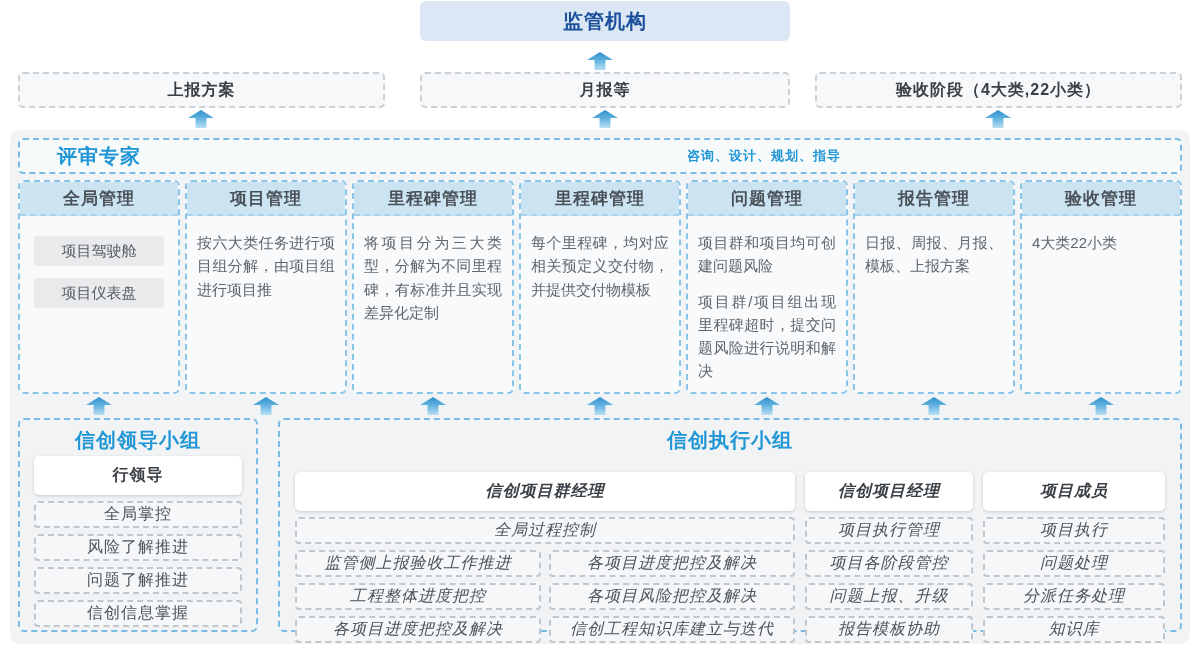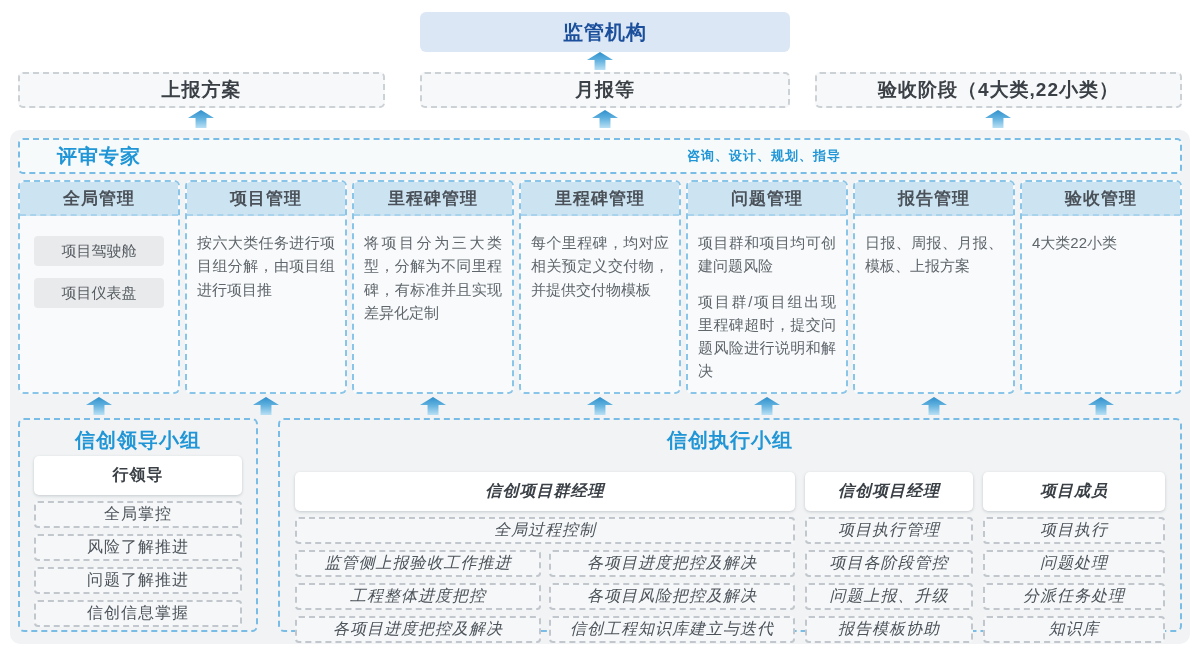--- a/index.html
+++ b/index.html
@@ -1,39 +1,39 @@
 <!DOCTYPE html>
 <html><head>
 <meta charset="utf-8">
 <style>
   * { margin: 0; padding: 0; box-sizing: border-box; }
   html, body { width: 1200px; height: 650px; background: #ffffff; font-family: "Liberation Sans", "DejaVu Sans", sans-serif; }
   .canvas { position: relative; width: 1200px; height: 650px; background: #ffffff; overflow: hidden; }
 
   
   .regulator {
-    position: absolute; left: 420px; top: 12px; width: 370px; height: 40px;
+    position: absolute; left: 420px; top: 1px; width: 370px; height: 40px;
     background: #dbe7f4; border-radius: 6px;
     display: flex; align-items: center; justify-content: center;
     font-size: 20px; font-weight: bold; color: #1b4f9c; letter-spacing: 1px;
   }
 
   
   .arrow {
     position: absolute; width: 26px; height: 18px;
     background: linear-gradient(to bottom, #2f90cc 0%, #5fb0de 45%, #b9e0f4 100%);
     clip-path: polygon(50% 0, 100% 44%, 71% 44%, 71% 100%, 29% 100%, 29% 44%, 0 44%);
   }
 
   
   .out-box {
     position: absolute; top: 72px; height: 36px;
     background: #f7f8f9; border: 2px dashed #ccd1d6; border-radius: 5px;
     display: flex; align-items: center; justify-content: center;
-    font-size: 19px; font-weight: bold; color: #3a4046; letter-spacing: 1px;
+    font-size: 16px; font-weight: bold; color: #3a4046; letter-spacing: 1px;
   }
   .out-1 { left: 18px;  width: 367px; }
   .out-2 { left: 420px; width: 370px; }
   .out-3 { left: 815px; width: 367px; }
 
   
   .container {
     position: absolute; left: 10px; top: 130px; width: 1180px; height: 514px;
     background: #f1f3f4; border-radius: 10px;
   }

